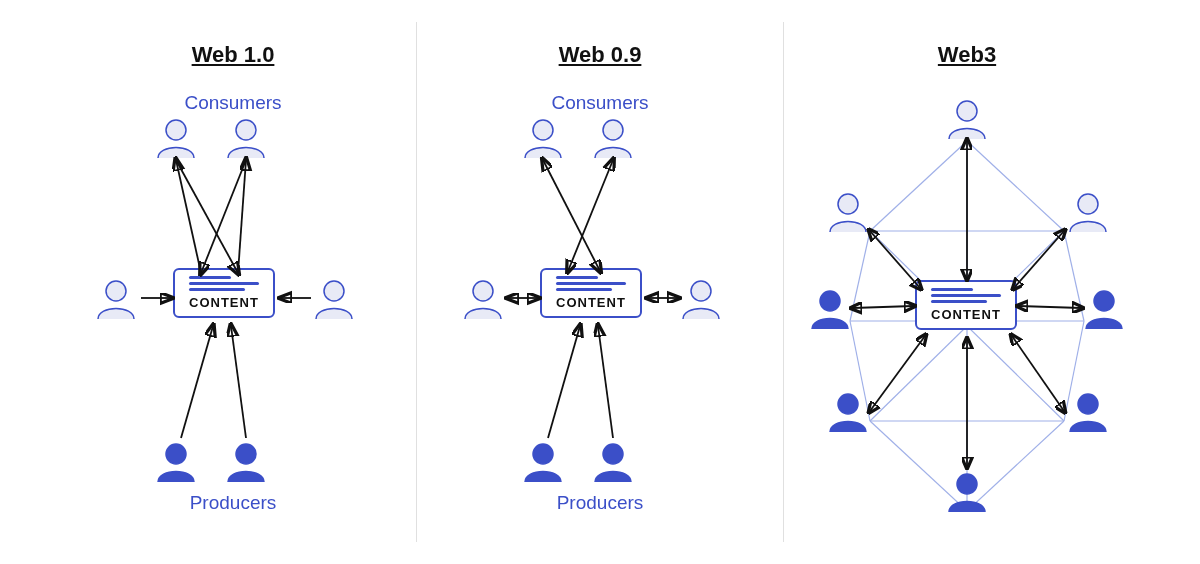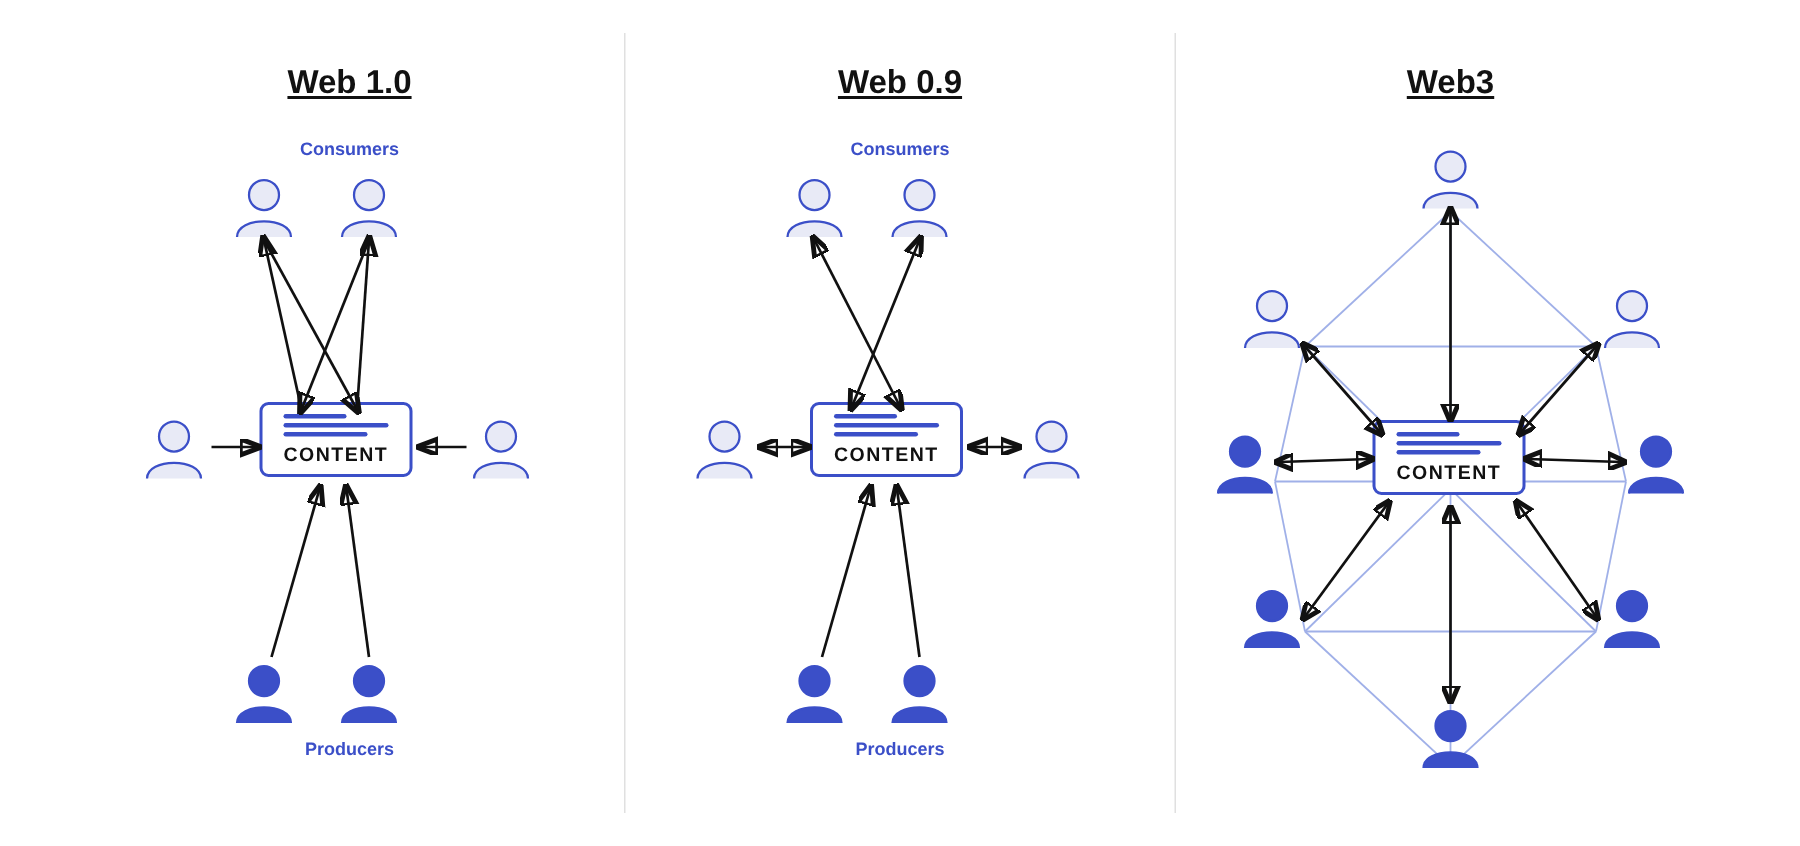--- a/index.html
+++ b/index.html
@@ -73,22 +73,22 @@
     .content-line:first-child { width: 60%; }
     .content-line:nth-child(2) { width: 100%; }
     .content-line:nth-child(3) { width: 80%; }
     .content-label {
       font-size: 13px;
       font-weight: 700;
       letter-spacing: 1px;
       color: #111;
     }
     .group-label {
-      font-size: 12px;
-      font-weight: 700;
+      font-size: 19px;
+      font-weight: 400;
       color: #3b4fc8;
       margin-top: 4px;
     }
 
     
     .web1-inner {
       position: relative;
       width: 300px;
       height: 430px;
     }

